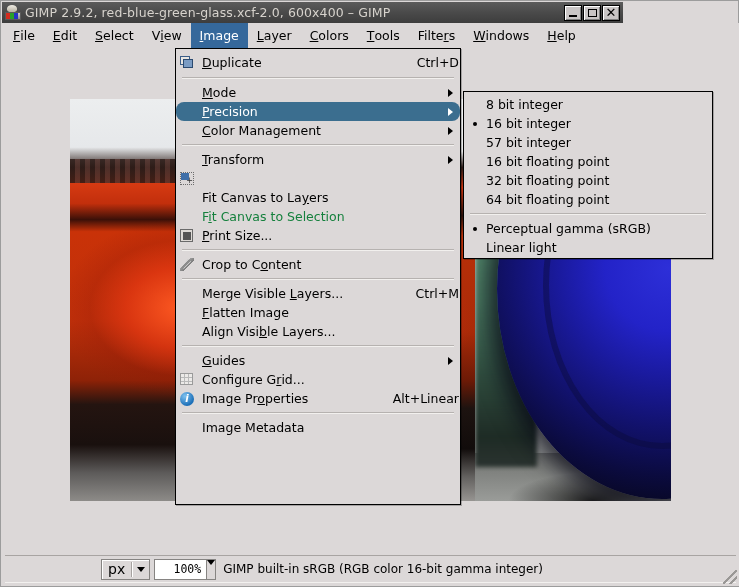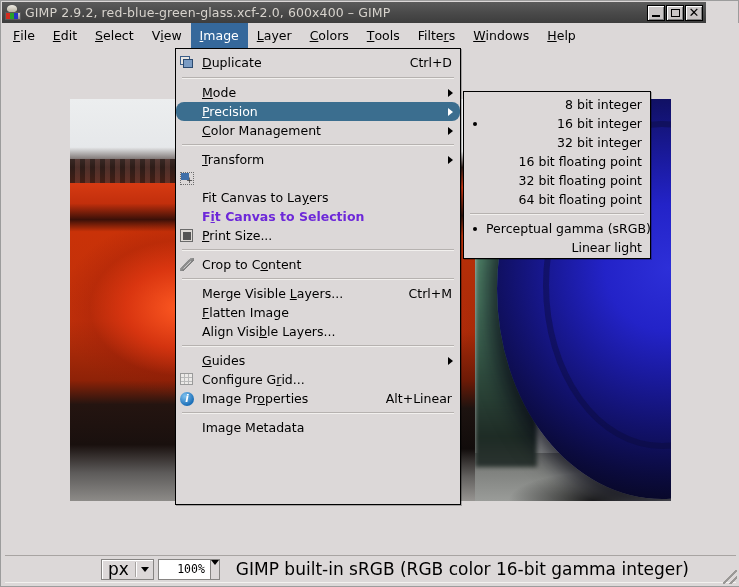--- a/index.html
+++ b/index.html
@@ -7,21 +7,21 @@
     width:739px;height:587px;overflow:hidden;
     font-family:"DejaVu Sans","Liberation Sans",sans-serif;
     font-size:12px;
     background:#d8d4d4;
   }
   #app{position:relative;width:739px;height:587px;box-sizing:border-box;
        border:1px solid #9c9c9c;background:#dcd8d8;}
 
   
   .titlebar{
-    position:absolute;left:1px;top:1px;width:704px;height:21px;
+    position:absolute;left:1px;top:1px;width:621px;height:21px;
     background:linear-gradient(to bottom,#5b5b5b 0%,#4a4a4a 50%,#3d3d3d 100%);
     display:flex;align-items:center;
   }
   .tb-icon{width:16px;height:16px;margin:0 4px 0 3px;position:relative;flex:0 0 auto;}
   .tb-icon .base{position:absolute;left:0;bottom:1px;width:16px;height:8px;
     background:linear-gradient(to bottom,#cfcfcf,#8a8a8a);border:1px solid #5a5a5a;box-sizing:border-box;}
   .tb-icon .r{position:absolute;left:1px;bottom:2px;width:4px;height:6px;background:#d42b1e;}
   .tb-icon .g{position:absolute;left:5px;bottom:2px;width:4px;height:6px;background:#2aa02a;}
   .tb-icon .b{position:absolute;left:9px;bottom:2px;width:4px;height:6px;background:#2533c4;}
   .tb-icon .head{position:absolute;left:2px;top:0px;width:10px;height:7px;
@@ -91,26 +91,26 @@
   .ph-floor{position:absolute;left:0;bottom:0;width:196px;height:48px;
     background:linear-gradient(to bottom,#6f716e,#9a9c99);}
   .ph-shadow{position:absolute;left:0;bottom:0;width:196px;height:70px;
     background:radial-gradient(ellipse 120px 40px at 60% 100%,rgba(0,0,0,.8),rgba(0,0,0,0) 70%);}
 
   
   .menu{position:absolute;background:#dcd8d8;border:1px solid #000;
     box-shadow:1px 1px 0 rgba(0,0,0,.25);box-sizing:border-box;}
   #image-menu{left:174px;top:47px;width:286px;height:457px;padding:3px 0;}
   .row{position:relative;height:19px;display:flex;align-items:center;
-    padding:0 8px 0 4px;color:#000;font-size:12.5px;white-space:nowrap;}
+    padding:0 1px 0 4px;color:#000;font-size:12.5px;white-space:nowrap;}
   .row.tall{height:21px;}
   .row .ico{width:17px;height:16px;margin-right:5px;flex:0 0 auto;position:relative;}
   .row .lbl{flex:1 1 auto;}
   .row .acc{color:#000;font-size:12.5px;margin-left:12px;}
-  .row.disabled .lbl,.row.disabled .acc{color:#6d28d9;font-weight:bold;}
+  .row.disabled .lbl,.row.disabled .acc{color:#15803d;}
   .row.sel{background:#3b6e8f;color:#fff;border-radius:8px;}
   .row.sel .lbl,.row.sel .acc{color:#fff;}
   .sep{height:1px;margin:4px 6px;background:#b6b2b0;border-bottom:1px solid #f2f0ee;}
   .arrow{position:absolute;right:7px;top:50%;margin-top:-4px;width:0;height:0;
     border-left:5px solid #000;border-top:4px solid transparent;border-bottom:4px solid transparent;}
   .row.sel .arrow{border-left-color:#fff;}
   .bullet{position:absolute;left:9px;top:50%;margin-top:-2px;width:4px;height:4px;
     border-radius:50%;background:#000;}
   .indent{padding-left:22px;}
 
@@ -138,40 +138,40 @@
       linear-gradient(to right,transparent 7px,#b9b9b9 7px,#b9b9b9 8px,transparent 8px),
       linear-gradient(to bottom,transparent 3px,#b9b9b9 3px,#b9b9b9 4px,transparent 4px),
       linear-gradient(to bottom,transparent 7px,#b9b9b9 7px,#b9b9b9 8px,transparent 8px),
       #eceae8;box-sizing:border-box;}
   .ic-info{position:absolute;left:0;top:1px;width:14px;height:14px;border-radius:50%;
     background:radial-gradient(circle at 35% 30%,#7fc2f0,#1c6fb8 70%);
     color:#fff;font-size:10px;font-weight:bold;font-style:italic;
     display:flex;align-items:center;justify-content:center;line-height:1;}
 
   
-  #precision-menu{left:462px;top:90px;width:188px;height:168px;padding:3px 0;text-align:right;}
+  #precision-menu{left:462px;top:90px;width:250px;height:168px;padding:3px 0;}
 
   
   .statusbar{position:absolute;left:1px;top:548px;width:737px;height:37px;
     background:#dcd8d8;display:flex;align-items:center;}
   .sb-inner{position:absolute;left:3px;top:6px;width:731px;height:26px;
     border-top:1px solid #a8a4a2;border-bottom:1px solid #f3f1ef;display:flex;align-items:center;}
   .combo{height:21px;display:flex;align-items:center;background:#dcd8d8;
     border:1px solid #868482;box-shadow:inset 1px 1px 0 #fff;box-sizing:border-box;}
-  .combo .val{padding:0 6px;font-size:17px;color:#000;}
+  .combo .val{padding:0 6px;font-size:14px;color:#000;}
   .combo .divider{width:1px;height:15px;background:#a6a2a0;border-right:1px solid #fff;}
   .combo .caret{width:16px;display:flex;align-items:center;justify-content:center;}
   .caret i{display:block;width:0;height:0;border-top:5px solid #000;
     border-left:4px solid transparent;border-right:4px solid transparent;}
   .zoombox{height:21px;display:flex;align-items:center;border:1px solid #868482;
     background:#fff;box-sizing:border-box;}
   .zoombox .zv{width:46px;text-align:right;padding-right:5px;font-size:11.5px;
     font-family:"DejaVu Sans Mono","Liberation Mono",monospace;}
   .zoombox .caret{background:#dcd8d8;border-left:1px solid #868482;height:100%;}
-  .sb-text{margin-left:16px;font-size:17px;color:#000;white-space:nowrap;}
+  .sb-text{margin-left:7px;font-size:12px;color:#000;white-space:nowrap;}
   .grip{position:absolute;right:2px;bottom:2px;width:14px;height:14px;
     background:
       linear-gradient(135deg,transparent 45%,#9a9896 45%,#9a9896 55%,transparent 55%),
       linear-gradient(135deg,transparent 70%,#9a9896 70%,#9a9896 80%,transparent 80%);}
 </style>
 </head>
 <body>
 
 <div id="app">
 
@@ -398,21 +398,21 @@
     <div class="row indent">
       <span class="lbl">8 bit integer</span>
     </div>
 
     <div class="row indent">
       <span class="bullet"></span>
       <span class="lbl">16 bit integer</span>
     </div>
 
     <div class="row indent">
-      <span class="lbl">32 bit integer</span>
+      <span class="lbl">57 bit integer</span>
     </div>
 
     <div class="row indent">
       <span class="lbl">16 bit floating point</span>
     </div>
 
     <div class="row indent">
       <span class="lbl">32 bit floating point</span>
     </div>
 

